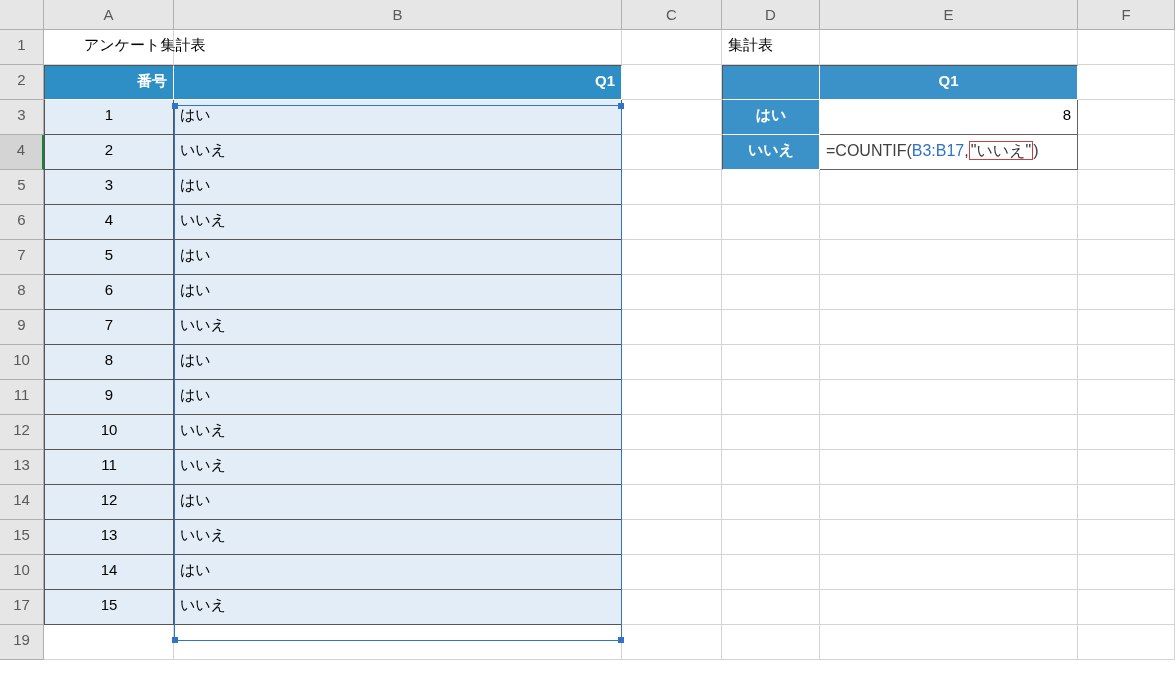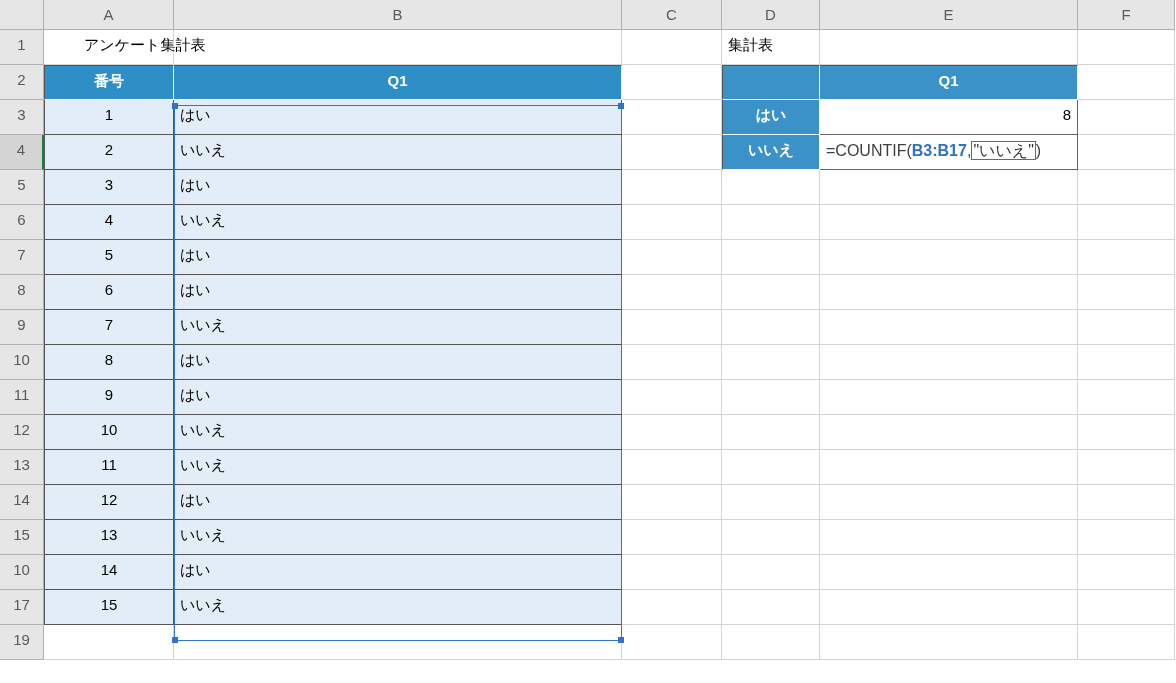--- a/index.html
+++ b/index.html
@@ -51,21 +51,21 @@
       padding: 6px 6px;
       background: #fff;
       min-height: 35px;
       white-space: nowrap;
       overflow: visible;
       position: relative;
     }
     .tbl-th {
       background: #2e8fc6;
       color: #fff;
-      text-align: center;
+      text-align: right;
       font-weight: bold;
       border-right: 1px solid #fff;
       border-bottom: 1px solid #fff;
     }
     .tbl-td {
       background: #e2edf7;
       border-right: 1px solid #555;
       border-bottom: 1px solid #555;
     }
     .tbl-td.num {
@@ -100,21 +100,21 @@
       text-align: right;
     }
     .formula-cell {
       padding-left: 6px;
       text-align: left;
       border-bottom: 1px solid #646464;
       border-right: 1px solid #646464;
       font-size: 16px;
     }
     .fn { color: #404040; }
-    .ref { color: #2f72c5; font-weight: bold; }
+    .ref { color: #2f72c5; }
     .lit { color: #333; }
     .litbox {
       border: 1px solid #c24242;
       padding: 0 1px;
     }
     .plain-over {
       position: relative;
       z-index: 2;
       padding-left: 40px;
     }

